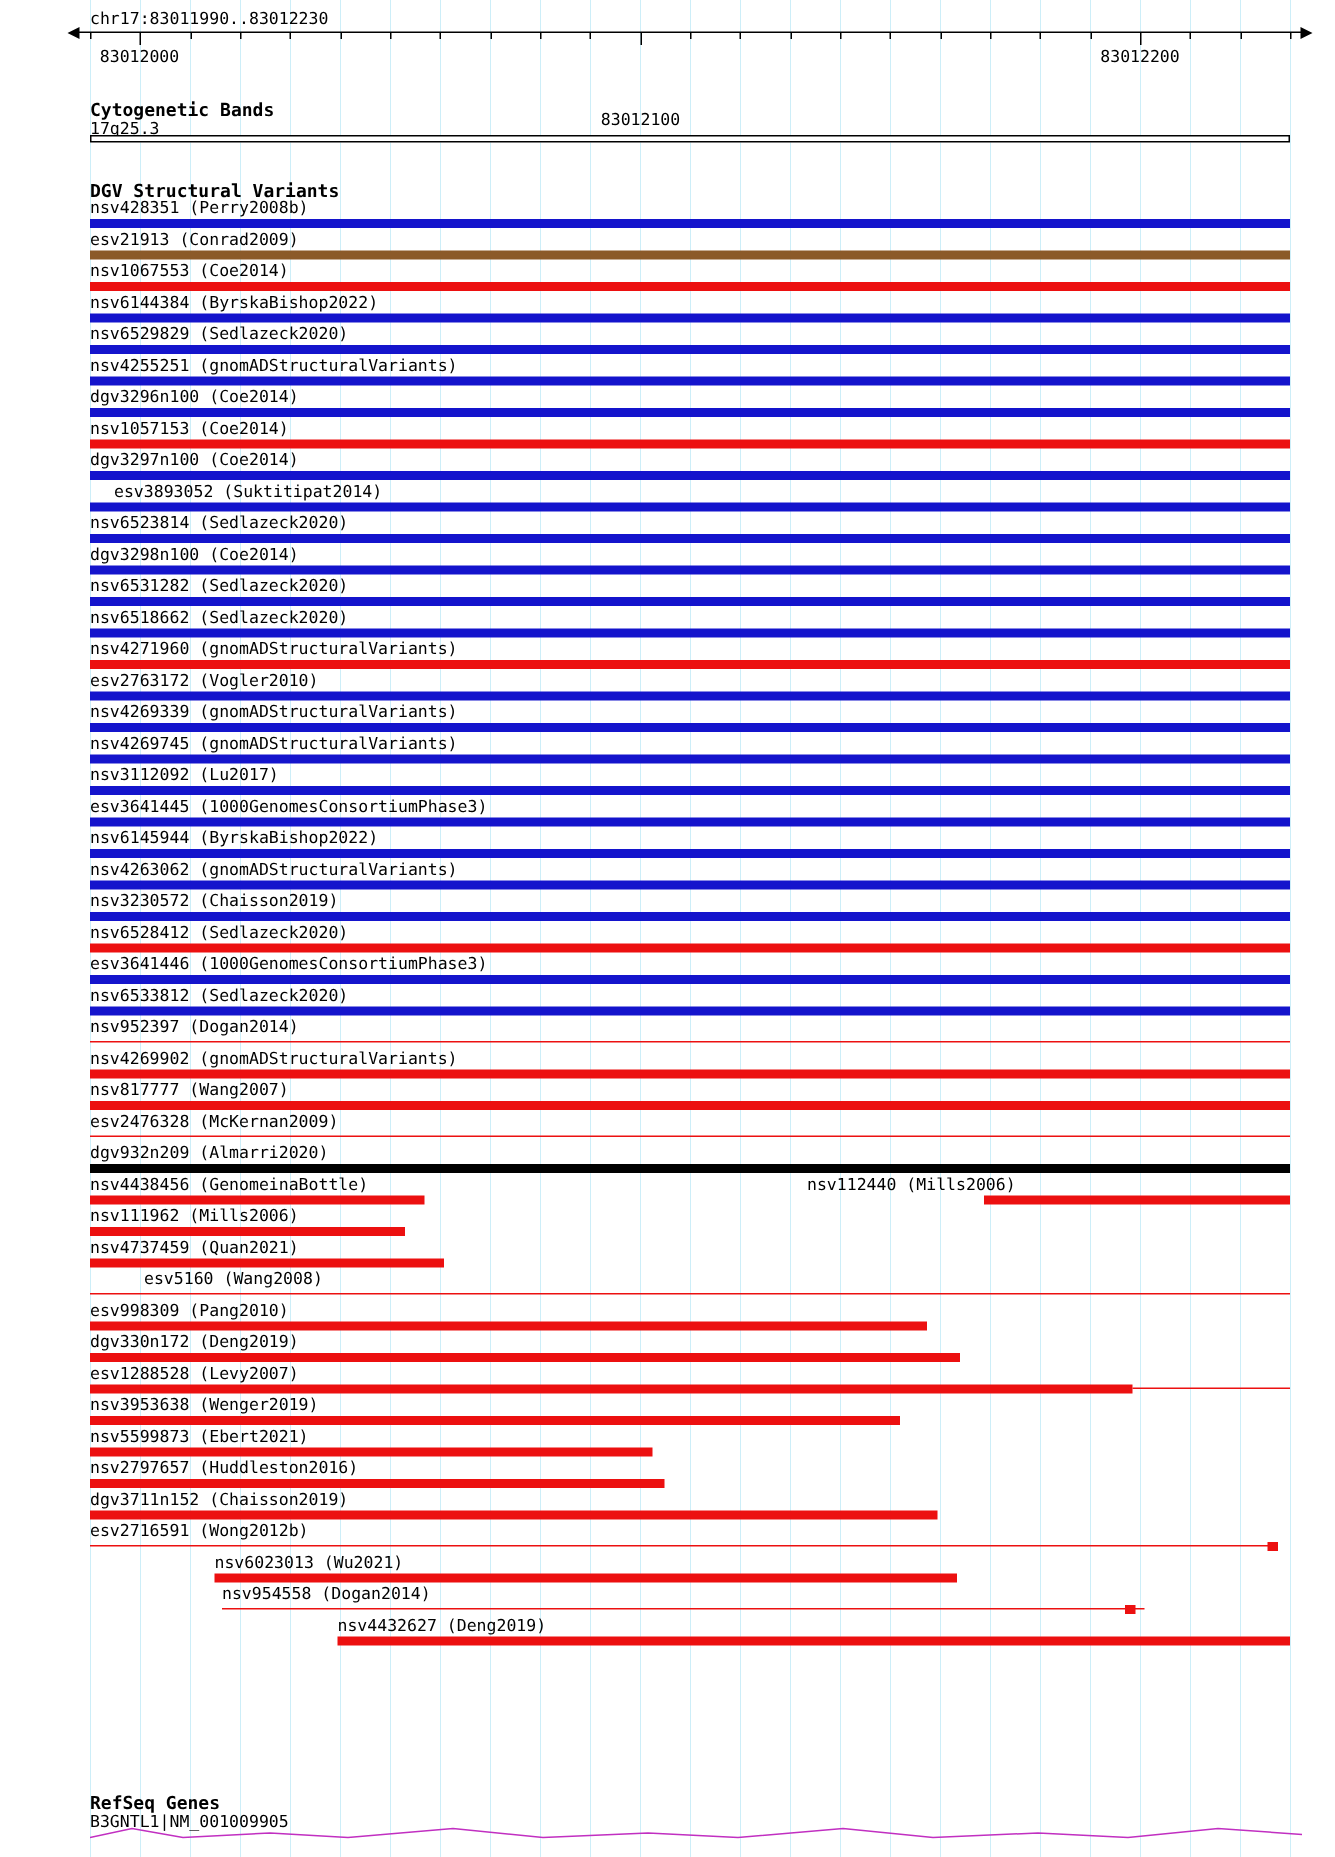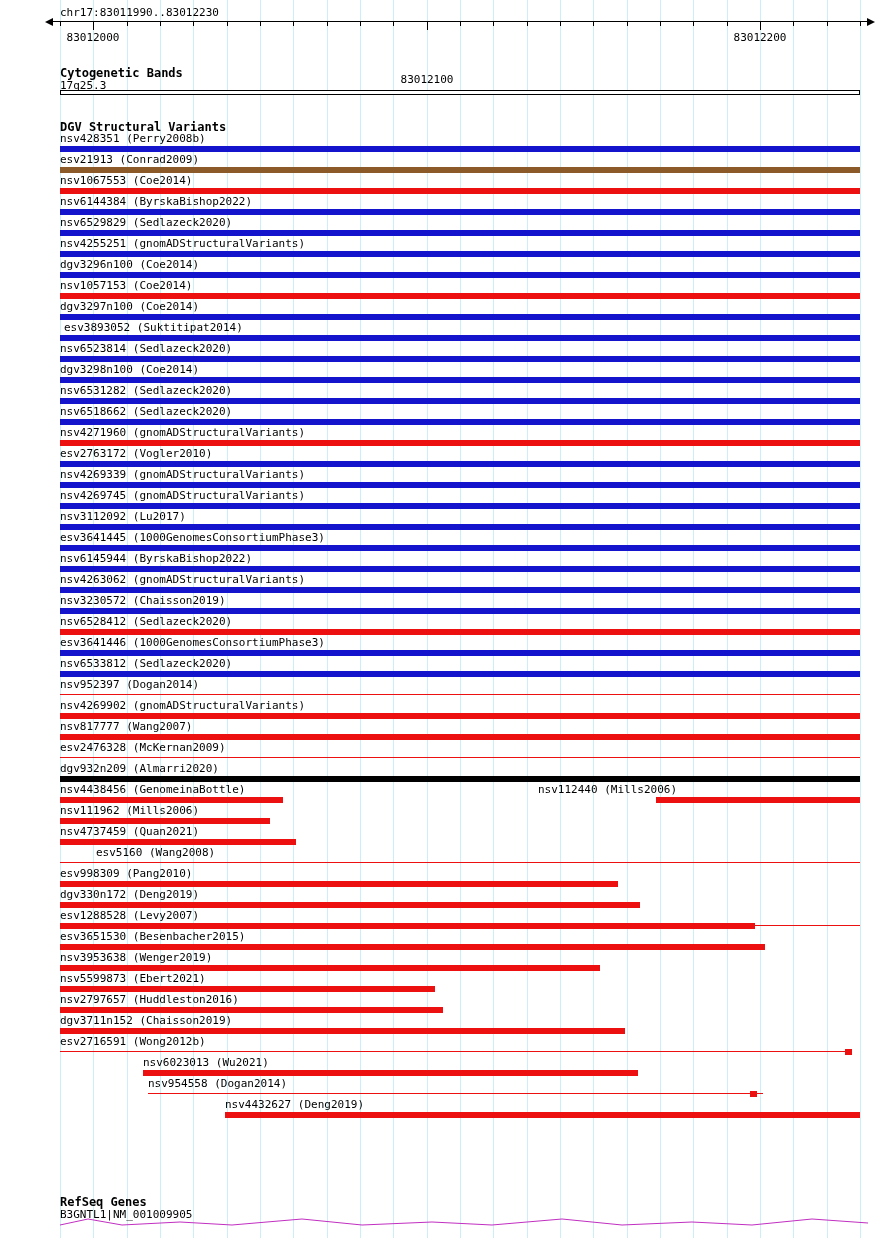--- a/index.html
+++ b/index.html
@@ -129,21 +129,21 @@
       </div>
       <div class="variant-row">
         <span class="variant-label" style="left: 0px;">nsv1057153 (Coe2014)</span>
         <div class="glyph-bar c-red" style="left: 0px; width: 800px;"></div>
       </div>
       <div class="variant-row">
         <span class="variant-label" style="left: 0px;">dgv3297n100 (Coe2014)</span>
         <div class="glyph-bar c-blue" style="left: 0px; width: 800px;"></div>
       </div>
       <div class="variant-row">
-        <span class="variant-label" style="left: 4px;">esv3893052 (Suktitipat2014)</span>
+        <span class="variant-label" style="left: 16px;">esv3893052 (Suktitipat2014)</span>
         <div class="glyph-bar c-blue" style="left: 0px; width: 800px;"></div>
       </div>
       <div class="variant-row">
         <span class="variant-label" style="left: 0px;">nsv6523814 (Sedlazeck2020)</span>
         <div class="glyph-bar c-blue" style="left: 0px; width: 800px;"></div>
       </div>
       <div class="variant-row">
         <span class="variant-label" style="left: 0px;">dgv3298n100 (Coe2014)</span>
         <div class="glyph-bar c-blue" style="left: 0px; width: 800px;"></div>
       </div>
@@ -246,24 +246,20 @@
         <div class="glyph-bar c-red" style="left: 0px; width: 558px;"></div>
       </div>
       <div class="variant-row">
         <span class="variant-label" style="left: 0px;">dgv330n172 (Deng2019)</span>
         <div class="glyph-bar c-red" style="left: 0px; width: 580px;"></div>
       </div>
       <div class="variant-row">
         <span class="variant-label" style="left: 0px;">esv1288528 (Levy2007)</span>
         <div class="glyph-bar c-red" style="left: 0px; width: 695px;"></div>
         <div class="glyph-line c-red" style="left: 695px; width: 105px;"></div>
-      </div>
-      <div class="variant-row">
-        <span class="variant-label" style="left: 0px;">esv3651530 (Besenbacher2015)</span>
-        <div class="glyph-bar c-red" style="left: 0px; width: 705px;"></div>
       </div>
       <div class="variant-row">
         <span class="variant-label" style="left: 0px;">nsv3953638 (Wenger2019)</span>
         <div class="glyph-bar c-red" style="left: 0px; width: 540px;"></div>
       </div>
       <div class="variant-row">
         <span class="variant-label" style="left: 0px;">nsv5599873 (Ebert2021)</span>
         <div class="glyph-bar c-red" style="left: 0px; width: 375px;"></div>
       </div>
       <div class="variant-row">

